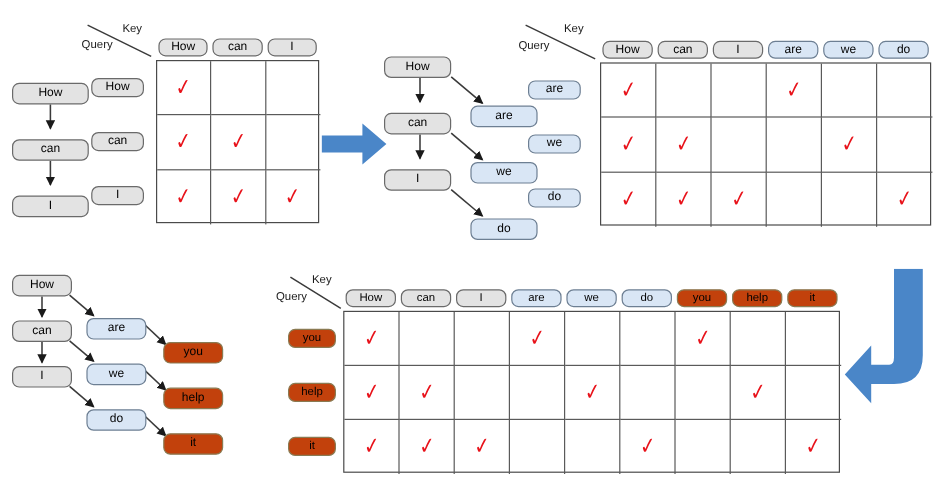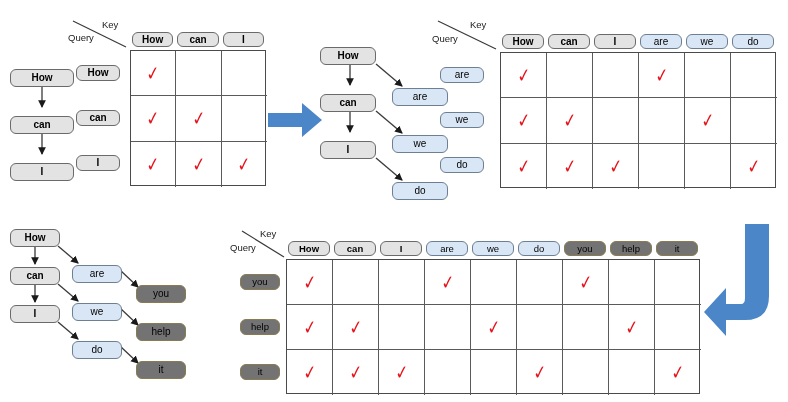--- a/index.html
+++ b/index.html
@@ -10,23 +10,23 @@
   .tok{
     position:absolute;
     box-sizing:border-box;
     border:1px solid #6f6f6f;
     border-radius:6px;
     display:flex;align-items:center;justify-content:center;
     font-size:10px;color:#000;
     line-height:1;
     white-space:nowrap;
   }
-  .tok.gray{background:#e3e3e3;border-color:#6a6a6a;font-weight:bold;}
+  .tok.gray{background:#e3e3e3;border-color:#6a6a6a;}
   .tok.blue{background:#d9e6f5;border-color:#6d7f93;}
-  .tok.tan {background:#737373;border-color:#8a7a52;}
+  .tok.tan {background:#c2410c;border-color:#8a7a52;}
 
   
   .matrix{position:absolute;}
   .mgrid{position:absolute;box-sizing:border-box;border:1.5px solid #4a4a4a;background:#fff;}
   .cell{position:absolute;box-sizing:border-box;border-right:1px solid #5a5a5a;border-bottom:1px solid #5a5a5a;
         display:flex;align-items:center;justify-content:center;}
   .cell.lastcol{border-right:none;}
   .cell.lastrow{border-bottom:none;}
   .chk{color:#e8121a;font-size:19px;font-weight:bold;line-height:1;
        transform:scaleX(0.85) rotate(-6deg);font-family:"DejaVu Sans",sans-serif;}

